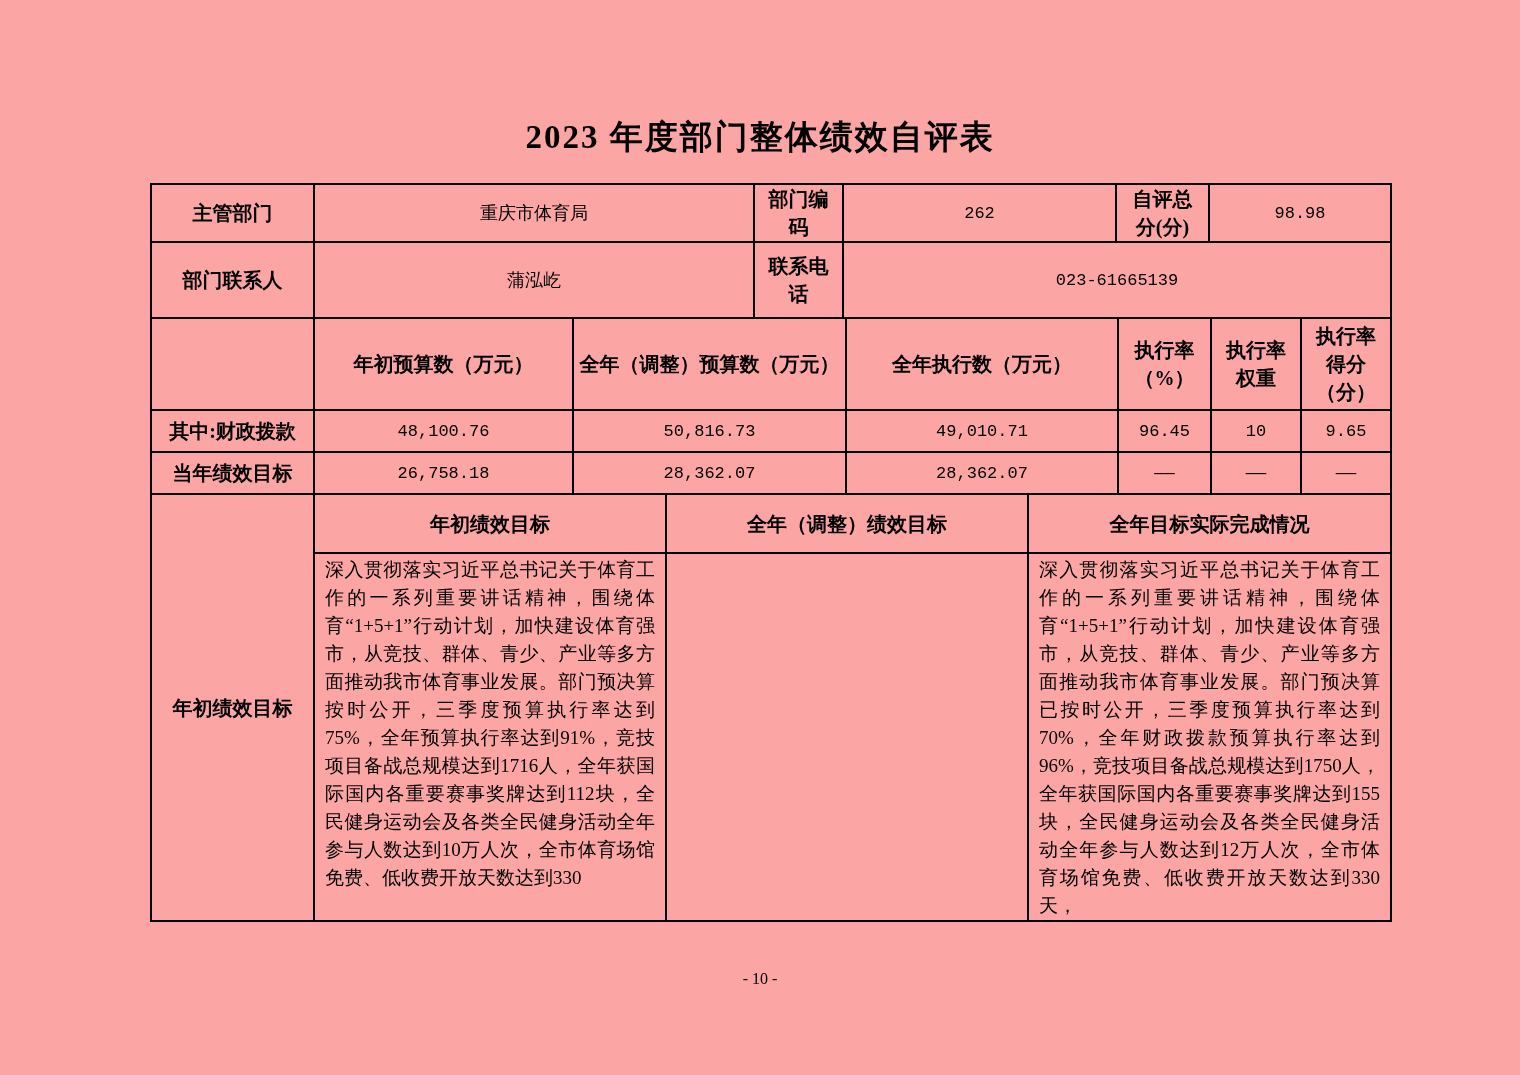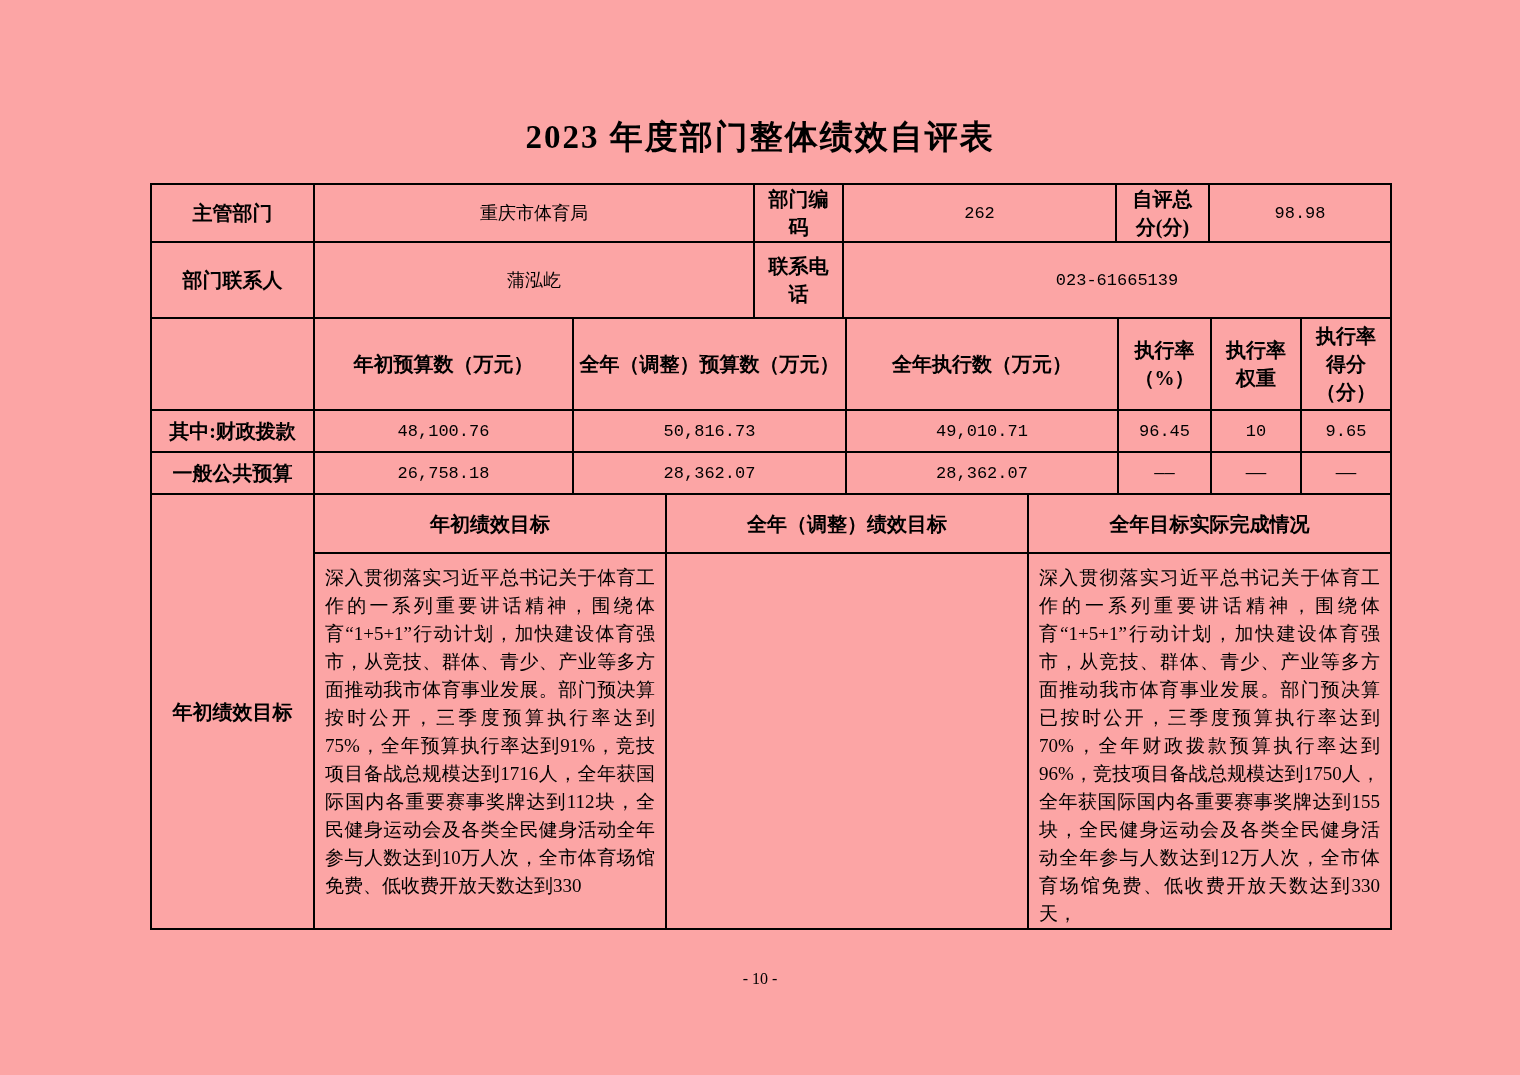--- a/index.html
+++ b/index.html
@@ -60,21 +60,21 @@
     font-family: Liberation Mono, monospace;
     font-size: 18px;
     font-weight: normal;
   }
   .para {
     font-family: "Liberation Serif", "DejaVu Serif", serif;
     font-size: 19px;
     line-height: 28px;
     text-align: justify;
     vertical-align: top;
-    padding: 10px 10px 0 10px;
+    padding: 2px 10px 0 10px;
   }
   .footer {
     position: absolute;
     top: 962px;
     left: 0;
     width: 100%;
     text-align: center;
     font-family: "Liberation Serif", "DejaVu Serif", serif;
     font-size: 16px;
     margin-top: 8px;
@@ -146,21 +146,21 @@
       <tr style="height:42px">
         <td class="hdr">其中:财政拨款</td>
         <td class="val-sans">48,100.76</td>
         <td class="val-sans">50,816.73</td>
         <td class="val-sans">49,010.71</td>
         <td class="val-sans">96.45</td>
         <td class="val-sans">10</td>
         <td class="val-sans">9.65</td>
       </tr>
       <tr style="height:42px">
-        <td class="hdr">一般公共预算</td>
+        <td class="hdr">当年绩效目标</td>
         <td class="val-sans">26,758.18</td>
         <td class="val-sans">28,362.07</td>
         <td class="val-sans">28,362.07</td>
         <td class="val-sans">——</td>
         <td class="val-sans">——</td>
         <td class="val-sans">——</td>
       </tr>
     </tbody>
       </table>
 

